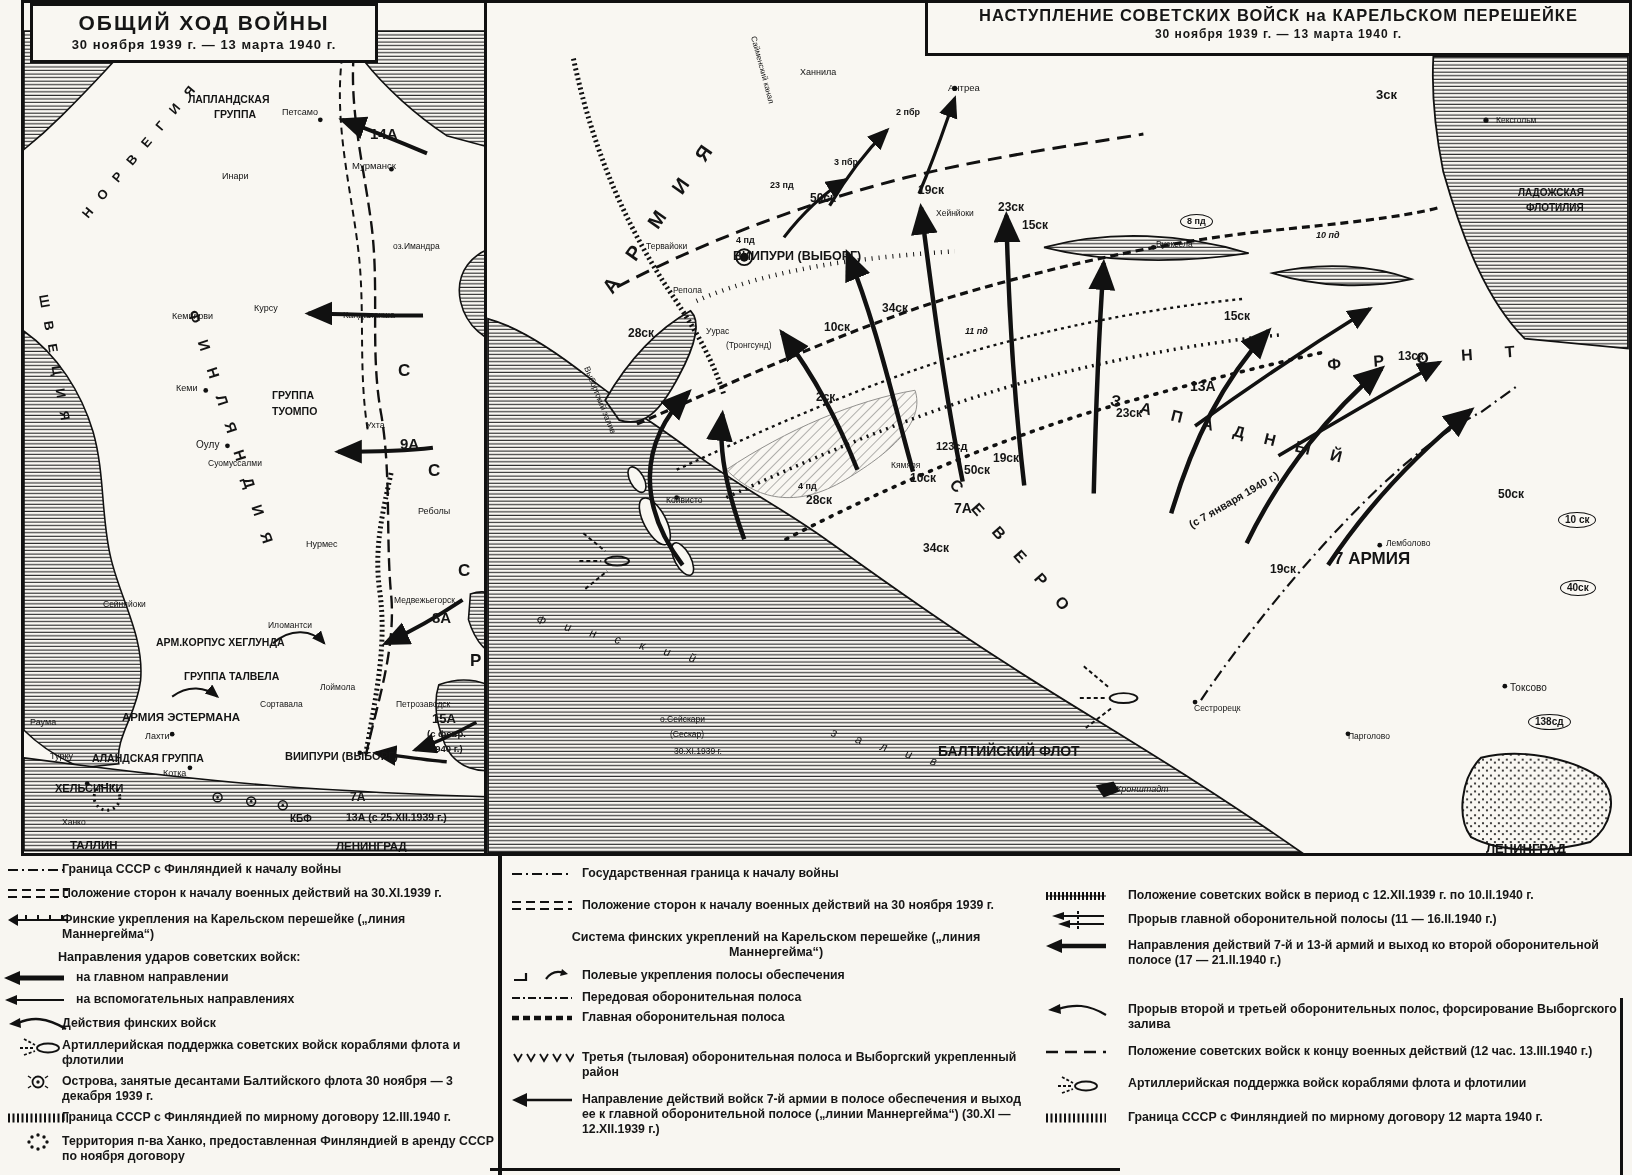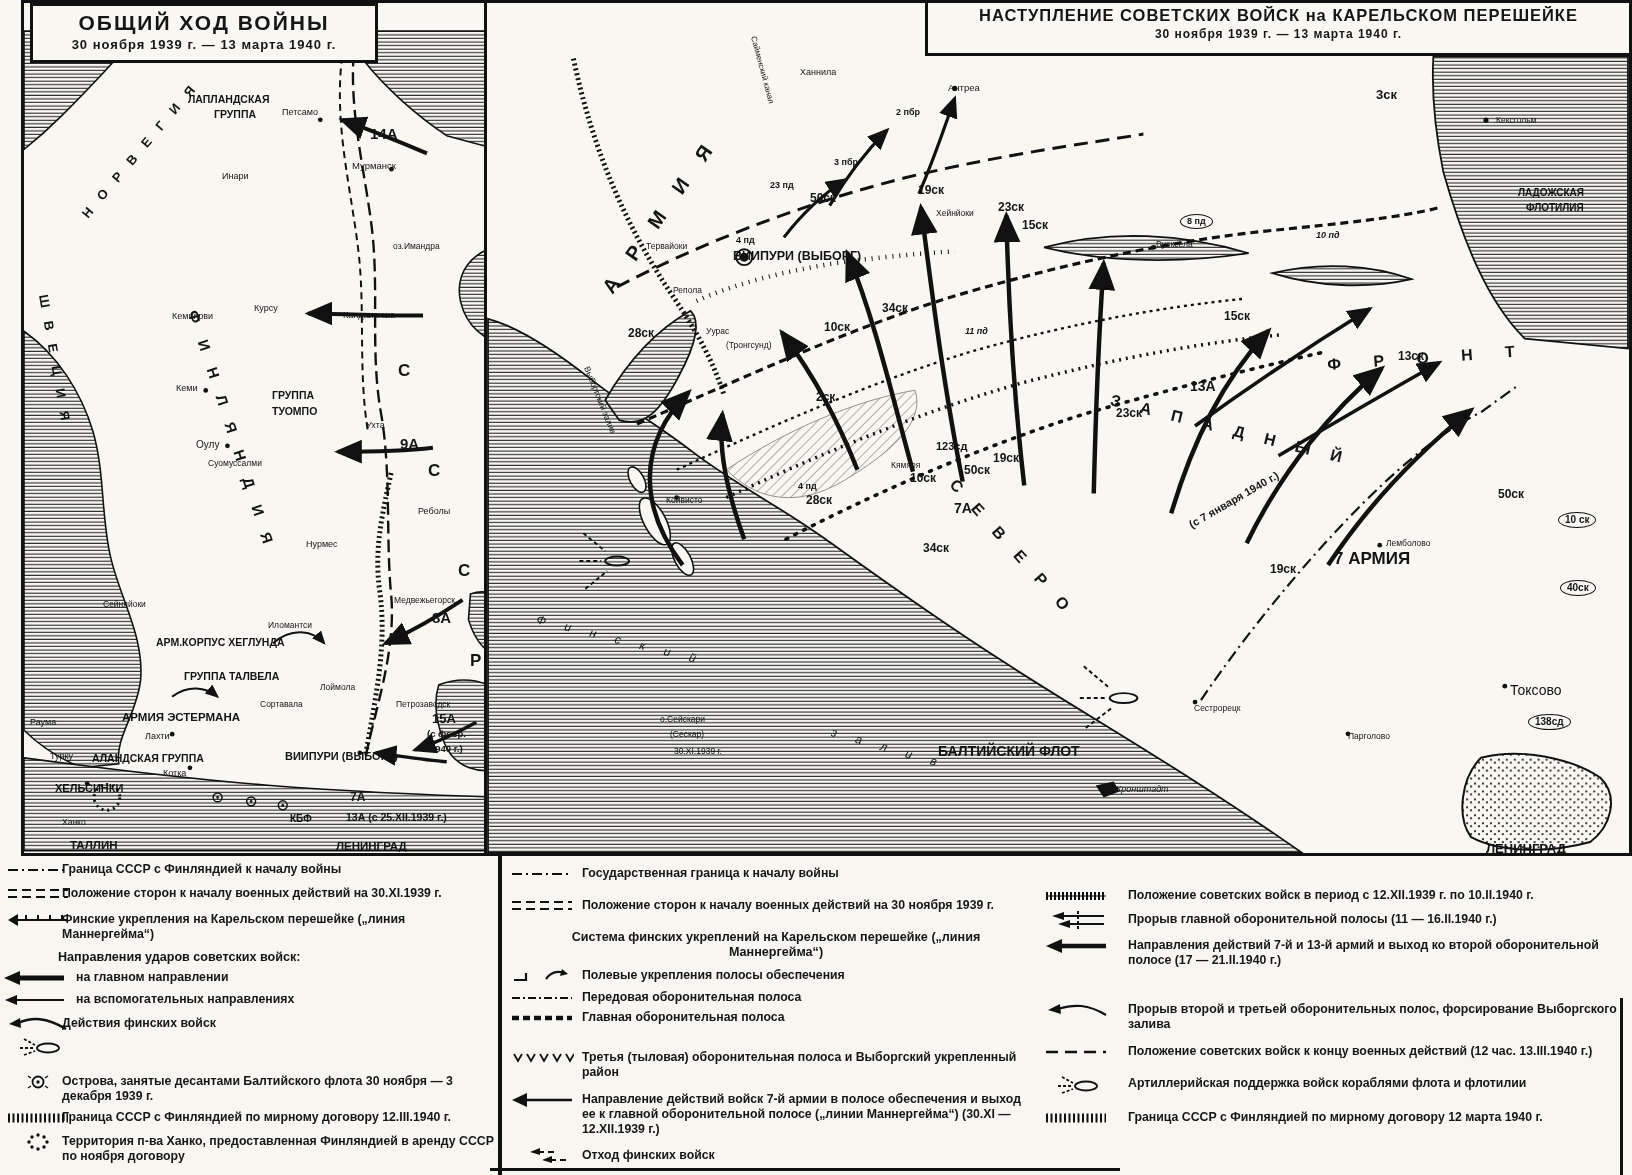--- a/index.html
+++ b/index.html
@@ -295,21 +295,21 @@
       <span class="ml b" style="font-size: 12px; left: 1270px; top: 563px;">19ск</span>
       <span class="ml b" style="font-size: 17px; left: 1334px; top: 550px;">7 АРМИЯ</span>
       <span class="ml" style="font-size: 8.5px; left: 1386px; top: 539px;">Лемболово</span>
       <span class="ml it" style="font-size: 12px; left: 620px; top: 640px; letter-spacing: 8px; transform: translate(-50%, -50%) rotate(14deg);">Ф и н с к и й</span>
       <span class="ml it" style="font-size: 12px; left: 888px; top: 748px; letter-spacing: 8px; transform: translate(-50%, -50%) rotate(16deg);">з а л и в</span>
       <span class="ml" style="font-size: 8.5px; left: 660px; top: 715px;">о.Сейскари</span>
       <span class="ml" style="font-size: 8.5px; left: 670px; top: 730px;">(Сескар)</span>
       <span class="ml" style="font-size: 8.5px; left: 674px; top: 747px;">30.XI.1939 г.</span>
       <span class="ml b" style="font-size: 14px; left: 938px; top: 744px;">БАЛТИЙСКИЙ ФЛОТ</span>
       <span class="ml b oval" style="font-size: 10px; left: 1528px; top: 714px;">138сд</span>
-      <span class="ml" style="font-size: 14px; left: 1510px; top: 683px;">Токсово</span>
+      <span class="ml" style="font-size: 10px; left: 1510px; top: 683px;">Токсово</span>
       <span class="ml" style="font-size: 8.5px; left: 1348px; top: 732px;">Парголово</span>
       <span class="ml" style="font-size: 8.5px; left: 1194px; top: 704px;">Сестрорецк</span>
       <span class="ml it" style="font-size: 9px; left: 1116px; top: 785px;">Кронштадт</span>
       <span class="ml b" style="font-size: 13px; left: 1486px; top: 842px;">ЛЕНИНГРАД</span>
     </div>
   <div id="legend-layer">
       <div class="leg-row" style="left: 6px; top: 862px; width: 488px;">
         <svg width="64" height="20" viewBox="0 0 64 20" class="leg-sym">
           <path d="M2,10 H62" stroke="#111" stroke-width="2" fill="none" stroke-dasharray="10 4 2 4"></path>
         </svg>
@@ -351,20 +351,21 @@
           <path d="M60,15 C40,3 26,3 12,9" stroke="#111" stroke-width="2.4" fill="none"></path>
           <path d="M14,4 L3,10 L15,14 Z" fill="#111"></path>
         </svg>
         <div class="leg-txt" style="margin-left: 56px; width: 432px;">Действия финских войск</div>
       </div>
       <div class="leg-row" style="left: 6px; top: 1038px; width: 488px;">
         <svg width="64" height="20" viewBox="0 0 64 20" class="leg-sym">
           <ellipse cx="42" cy="12" rx="11" ry="4.5" fill="none" stroke="#111" stroke-width="1.8"></ellipse>
           <path d="M18,3 L29,9 M14,12 L28,12 M18,19 L29,15" stroke="#111" stroke-width="1.8" stroke-dasharray="3 2"></path>
         </svg>
+        <div class="leg-txt" style="margin-left: 56px; width: 432px;">Артиллерийская поддержка советских войск кораблями флота и флотилии</div>
       </div>
       <div class="leg-row" style="left: 6px; top: 1074px; width: 488px;">
         <svg width="64" height="20" viewBox="0 0 64 20" class="leg-sym">
           <circle cx="32" cy="10" r="5.5" fill="none" stroke="#111" stroke-width="1.8"></circle>
           <circle cx="32" cy="10" r="1.7" fill="#111"></circle>
           <path d="M22,4 l3,2 M42,4 l-3,2 M22,16 l3,-2 M42,16 l-3,-2" stroke="#111" stroke-width="1.4"></path>
         </svg>
         <div class="leg-txt" style="margin-left: 56px; width: 432px;">Острова, занятые десантами Балтийского флота 30 ноября — 3 декабря 1939 г.</div>
       </div>
       <div class="leg-row" style="left: 6px; top: 1110px; width: 488px;">
@@ -429,29 +430,20 @@
         </svg>
         <div class="leg-txt" style="margin-left: 72px; width: 448px;">Третья (тыловая) оборонительная полоса и Выборгский укрепленный район</div>
       </div>
       <div class="leg-row" style="left: 510px; top: 1092px; width: 520px;">
         <svg width="64" height="20" viewBox="0 0 64 20" class="leg-sym">
           <path d="M62,10 H14" stroke="#111" stroke-width="2.6" fill="none"></path>
           <path d="M17,3 L2,10 L17,17 Z" fill="#111"></path>
         </svg>
         <div class="leg-txt" style="margin-left: 72px; width: 448px;">Направление действий войск 7-й армии в полосе обеспечения и выход ее к главной оборонительной полосе („линии Маннергейма“) (30.XI — 12.XII.1939 г.)</div>
       </div>
-      <div class="leg-row" style="left: 510px; top: 1148px; width: 520px;">
-        <svg width="64" height="20" viewBox="0 0 64 20" class="leg-sym">
-          <path d="M28,6 H46" stroke="#111" stroke-width="2" stroke-dasharray="6 4" fill="none"></path>
-          <path d="M30,2 L20,6 L30,9 Z" fill="#111"></path>
-          <path d="M40,14 H58" stroke="#111" stroke-width="2" stroke-dasharray="6 4" fill="none"></path>
-          <path d="M42,10 L32,14 L42,17 Z" fill="#111"></path>
-        </svg>
-        <div class="leg-txt" style="margin-left: 72px; width: 448px;">Отход финских войск</div>
-      </div>
       <div class="leg-row" style="left: 1044px; top: 888px; width: 578px;">
         <svg width="64" height="20" viewBox="0 0 64 20" class="leg-sym">
           <path d="M2,10 H62" stroke="#111" stroke-width="8" fill="none" stroke-dasharray="2 2"></path>
           <path d="M2,10 H62" stroke="#111" stroke-width="1" fill="none"></path>
         </svg>
         <div class="leg-txt" style="margin-left: 84px; width: 494px;">Положение советских войск в период с 12.XII.1939 г. по 10.II.1940 г.</div>
       </div>
       <div class="leg-row" style="left: 1044px; top: 912px; width: 578px;">
         <svg width="64" height="20" viewBox="0 0 64 20" class="leg-sym">
           <path d="M34,1 V19" stroke="#111" stroke-width="2" stroke-dasharray="3 2" fill="none"></path>

